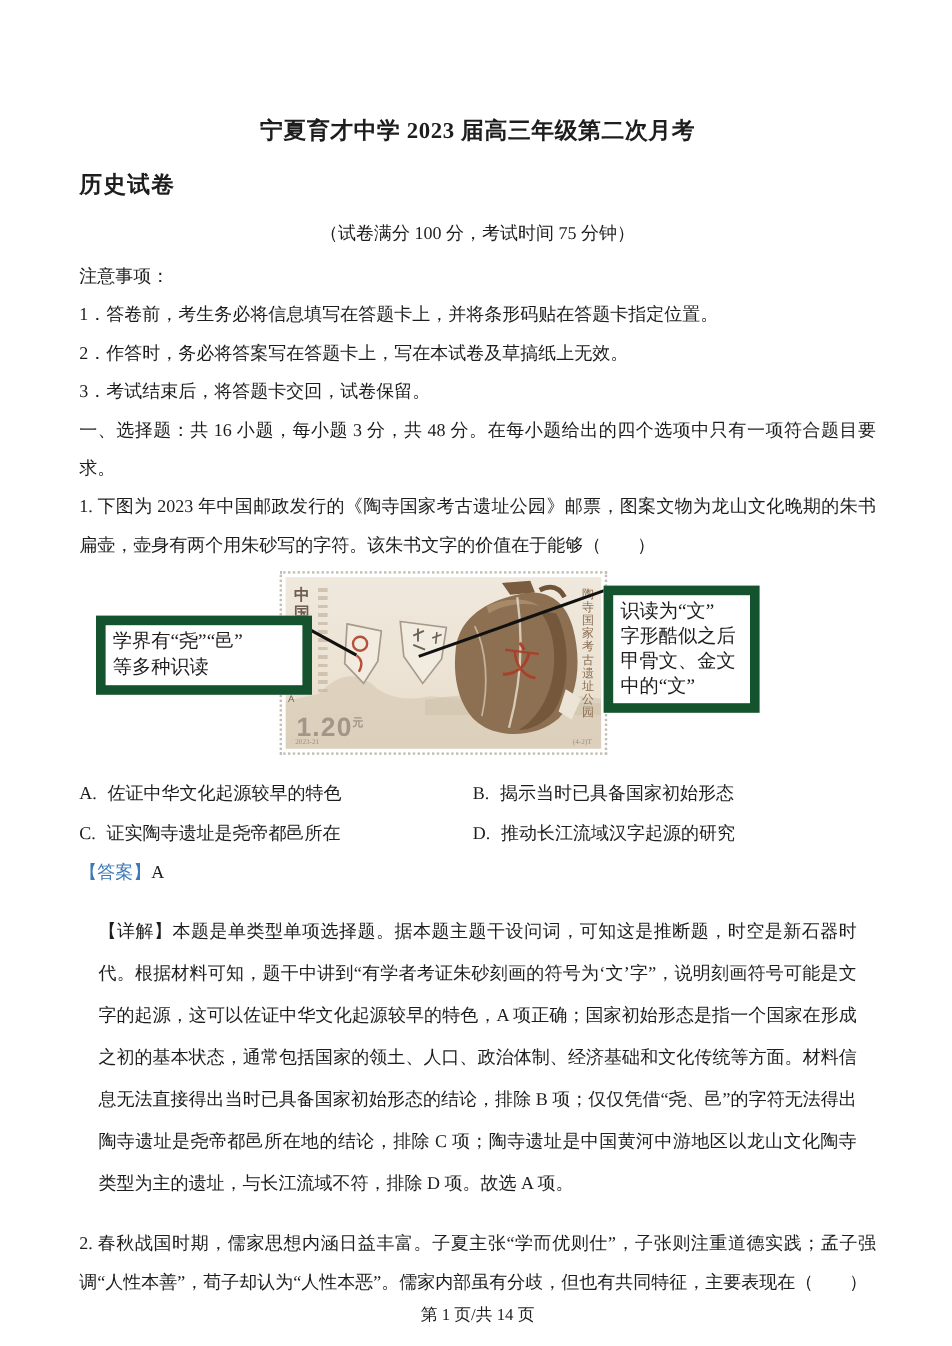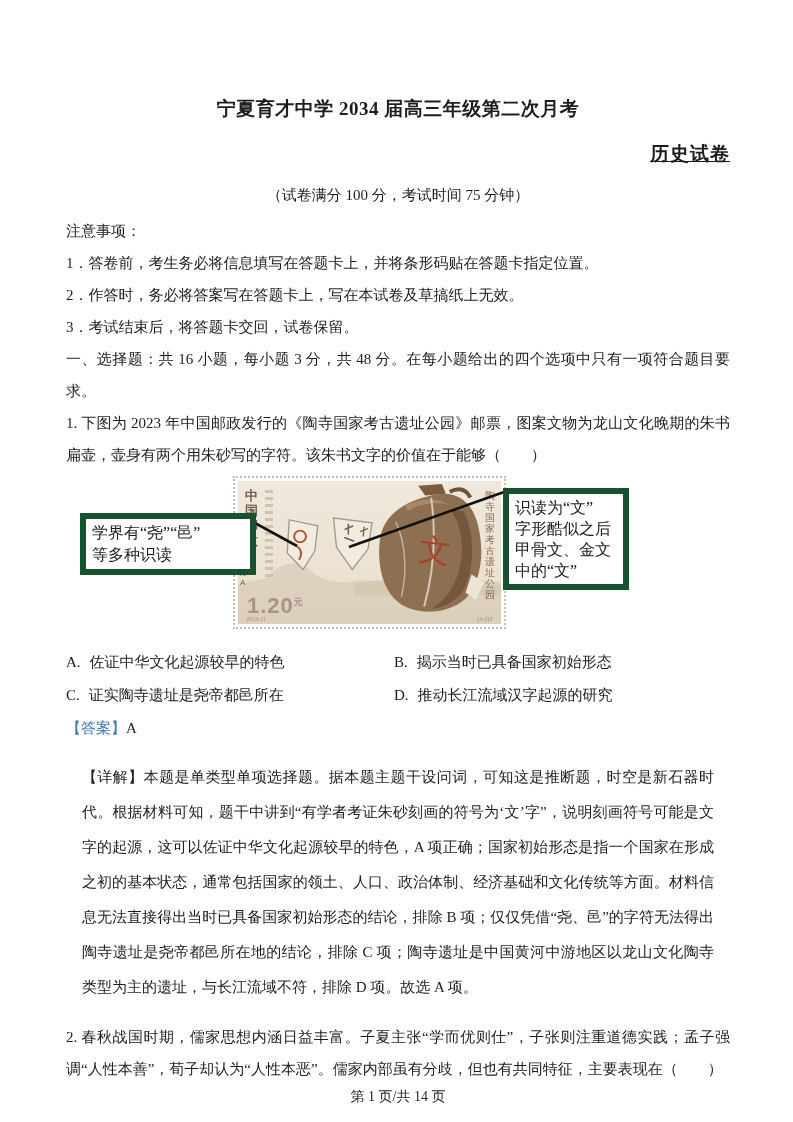--- a/index.html
+++ b/index.html
@@ -2,30 +2,30 @@
 <html><head>
 <meta charset="utf-8">
 <style>
   html,body { margin:0; padding:0; background:#ffffff; }
   .page {
     width:793px; height:1122px; margin:0 auto; background:#ffffff;
     font-family:"Liberation Serif","DejaVu Serif",serif; color:#1d1d1d;
     box-sizing:border-box; padding:96px 63px 0 66px; position:relative; overflow:hidden;
   }
   .exam-title { font-size:19px; font-weight:700; text-align:center; margin:0 0 19px; letter-spacing:.5px; }
-  .exam-subtitle { font-size:19px; font-weight:700; text-align:right; margin:0 0 17px; letter-spacing:1px;text-decoration:underline; }
+  .exam-subtitle { font-size:19px; font-weight:700; text-align:left; margin:0 0 17px; letter-spacing:1px; }
   .exam-meta { font-size:15px; text-align:center; margin:0 0 9px; line-height:22px; }
   .line { font-size:15px; line-height:32px; margin:0; text-align:justify; }
   .para { font-size:15px; line-height:32px; margin:0; text-align:justify; }
 
   
   .figure { position:relative; height:166px; margin:5px 0 3px; }
   .connectors { position:absolute; left:0; top:0; width:663px; height:166px; z-index:2; }
   .callout {
-    position:absolute; z-index:3; background:#ffffff; border:6px solid #14532d;
+    position:absolute; z-index:3; background:#ffffff; border:8px solid #14532d;
     font-size:16px; line-height:22px; padding:3px 6px; white-space:pre-line;
   }
   .callout-left { left:14px; top:37px; width:152px; }
   .callout-right { left:437px; top:12px; width:102px; line-height:21px; }
 
   .stamp {
     position:absolute; left:167px; top:0; width:273px; height:153px; z-index:1;
     background:#ffffff; border:2px dotted #c3beb4; box-sizing:border-box;
   }
   .stamp-inner { position:absolute; left:3px; top:3px; right:3px; bottom:3px; background:linear-gradient(180deg,#efe8dc 0%,#ece3d4 55%,#e6dccb 100%); overflow:hidden; }
@@ -47,21 +47,21 @@
   .answer-line, .analysis-line { font-size:15px; line-height:32px; margin:0; }
   .detail { font-size:15px; line-height:35px; margin:16px; text-align:justify; }
   .q2 { margin-top:5px; }
   .page-footer { text-align:center; font-size:14px; line-height:22px; margin-top:1px; }
 </style>
 </head>
 <body>
 
 <div class="page">
 
-  <h1 class="exam-title">宁夏育才中学 2034 届高三年级第二次月考</h1>
+  <h1 class="exam-title">宁夏育才中学 2023 届高三年级第二次月考</h1>
   <h2 class="exam-subtitle">历史试卷</h2>
   <p class="exam-meta">（试卷满分 100 分，考试时间 75 分钟）</p>
 
   <p class="line">注意事项：</p>
   <p class="line">1．答卷前，考生务必将信息填写在答题卡上，并将条形码贴在答题卡指定位置。</p>
   <p class="line">2．作答时，务必将答案写在答题卡上，写在本试卷及草搞纸上无效。</p>
   <p class="line">3．考试结束后，将答题卡交回，试卷保留。</p>
 
   <p class="para">一、选择题：共 16 小题，每小题 3 分，共 48 分。在每小题给出的四个选项中只有一项符合题目要求。</p>
   <p class="para">1. 下图为 2023 年中国邮政发行的《陶寺国家考古遗址公园》邮票，图案文物为龙山文化晚期的朱书扁壶，壶身有两个用朱砂写的字符。该朱书文字的价值在于能够（　　）</p>

